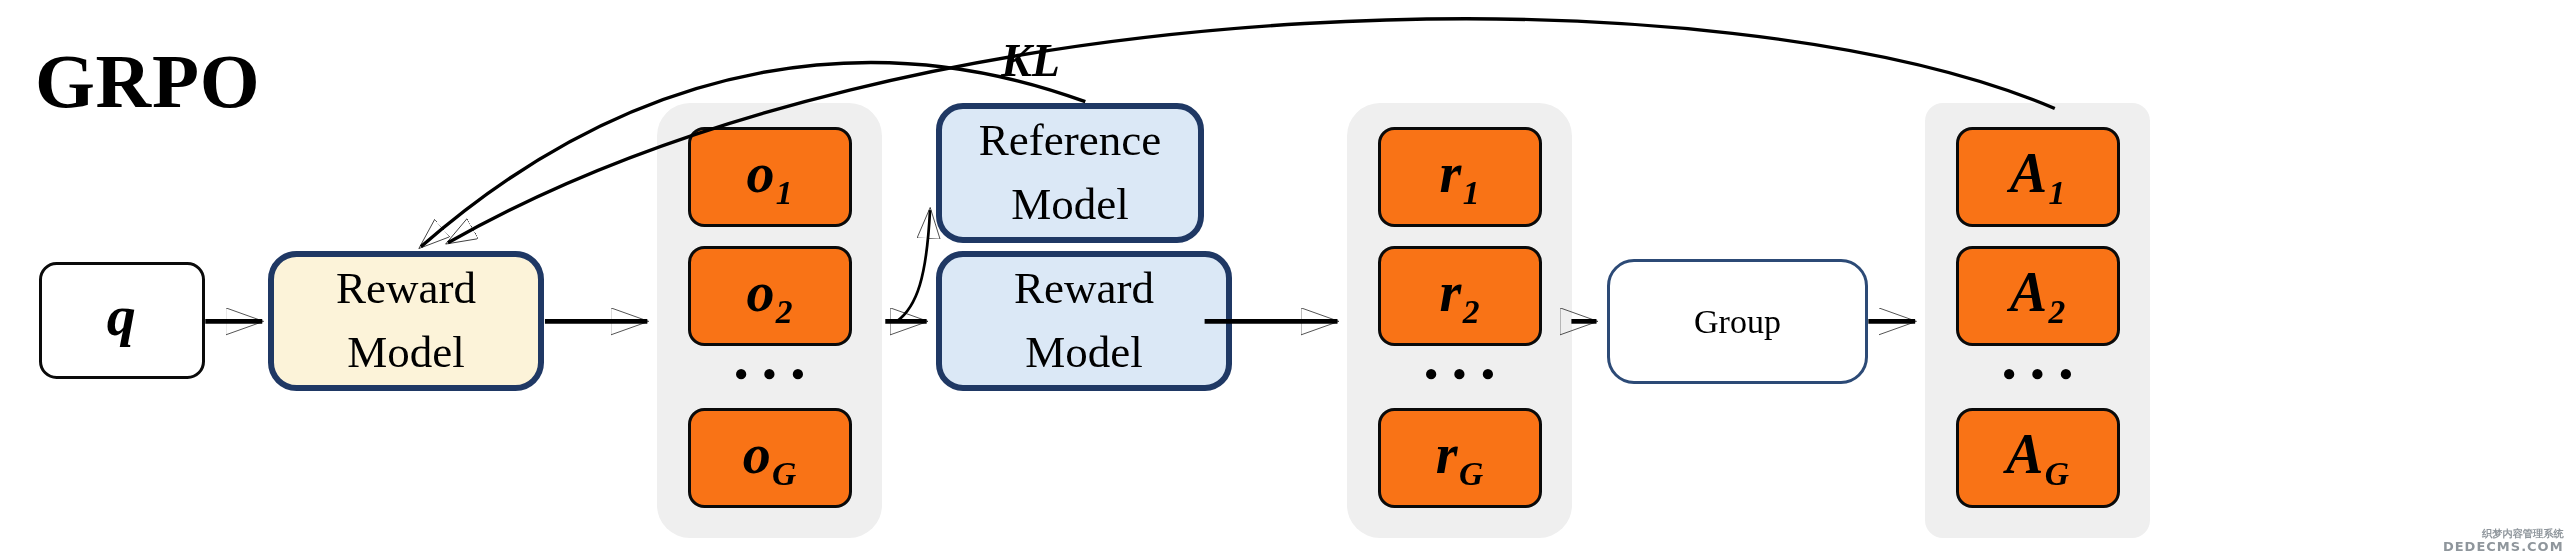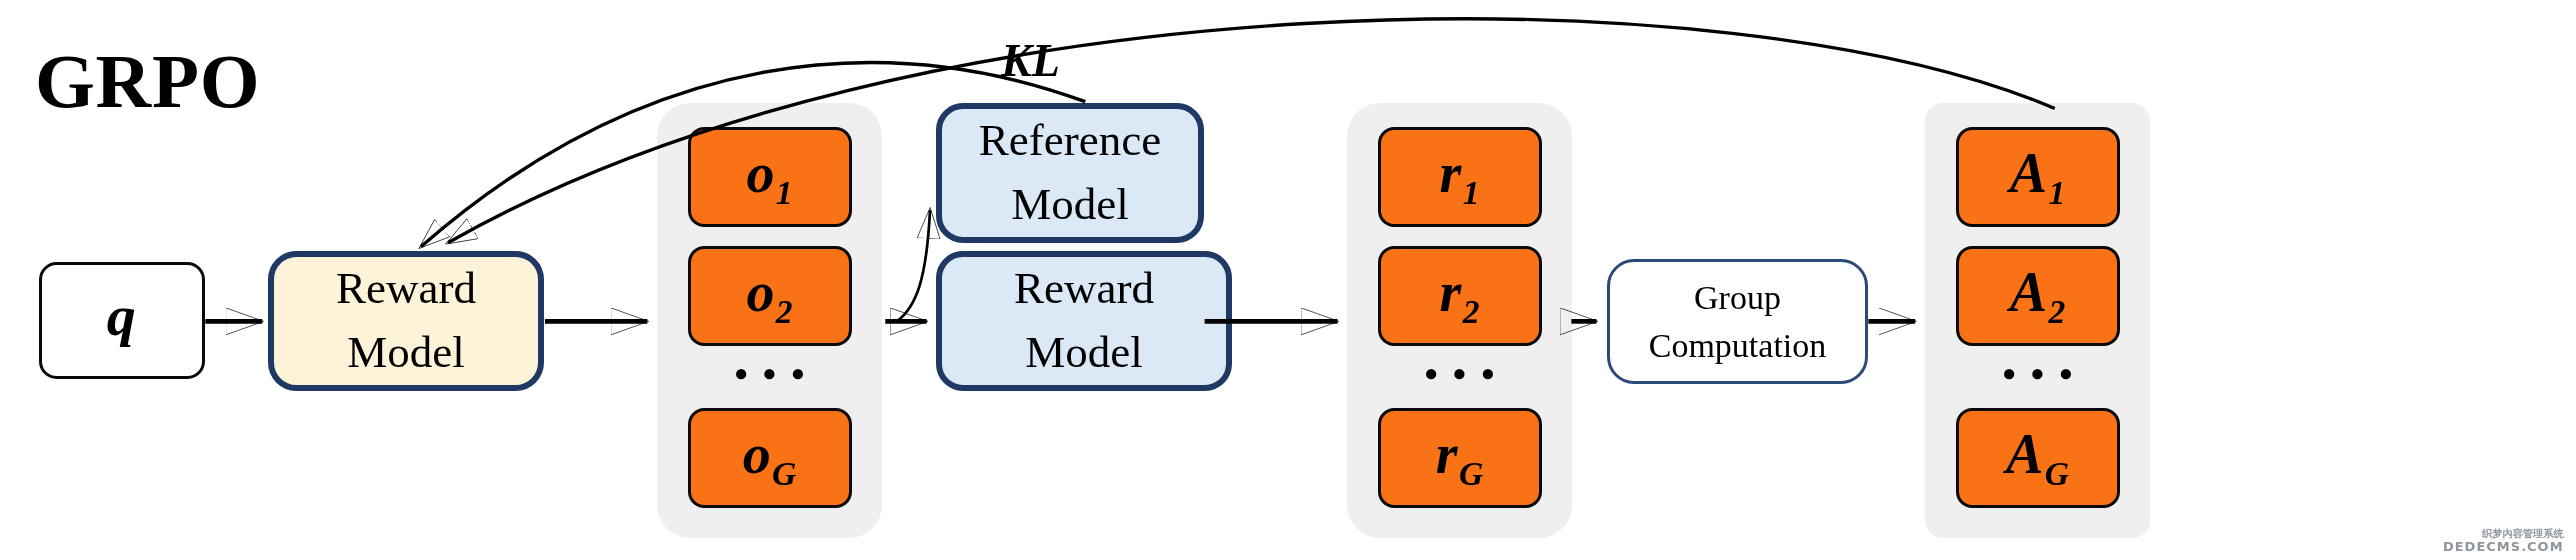--- a/index.html
+++ b/index.html
@@ -125,21 +125,20 @@
     </div>
     <div class="col-ellipsis">•••</div>
     <div class="item iG">
       <span class="mathsym"><i>r</i><sub>G</sub></span>
     </div>
   </div>
 
   <div class="node group-box">
     <div class="model-label">
       <div>Group</div>
-      <div>Computation</div>
     </div>
   </div>
 
   <div class="col col-advantages">
     <div class="item i1">
       <span class="mathsym"><i>A</i><sub>1</sub></span>
     </div>
     <div class="item i2">
       <span class="mathsym"><i>A</i><sub>2</sub></span>
     </div>

